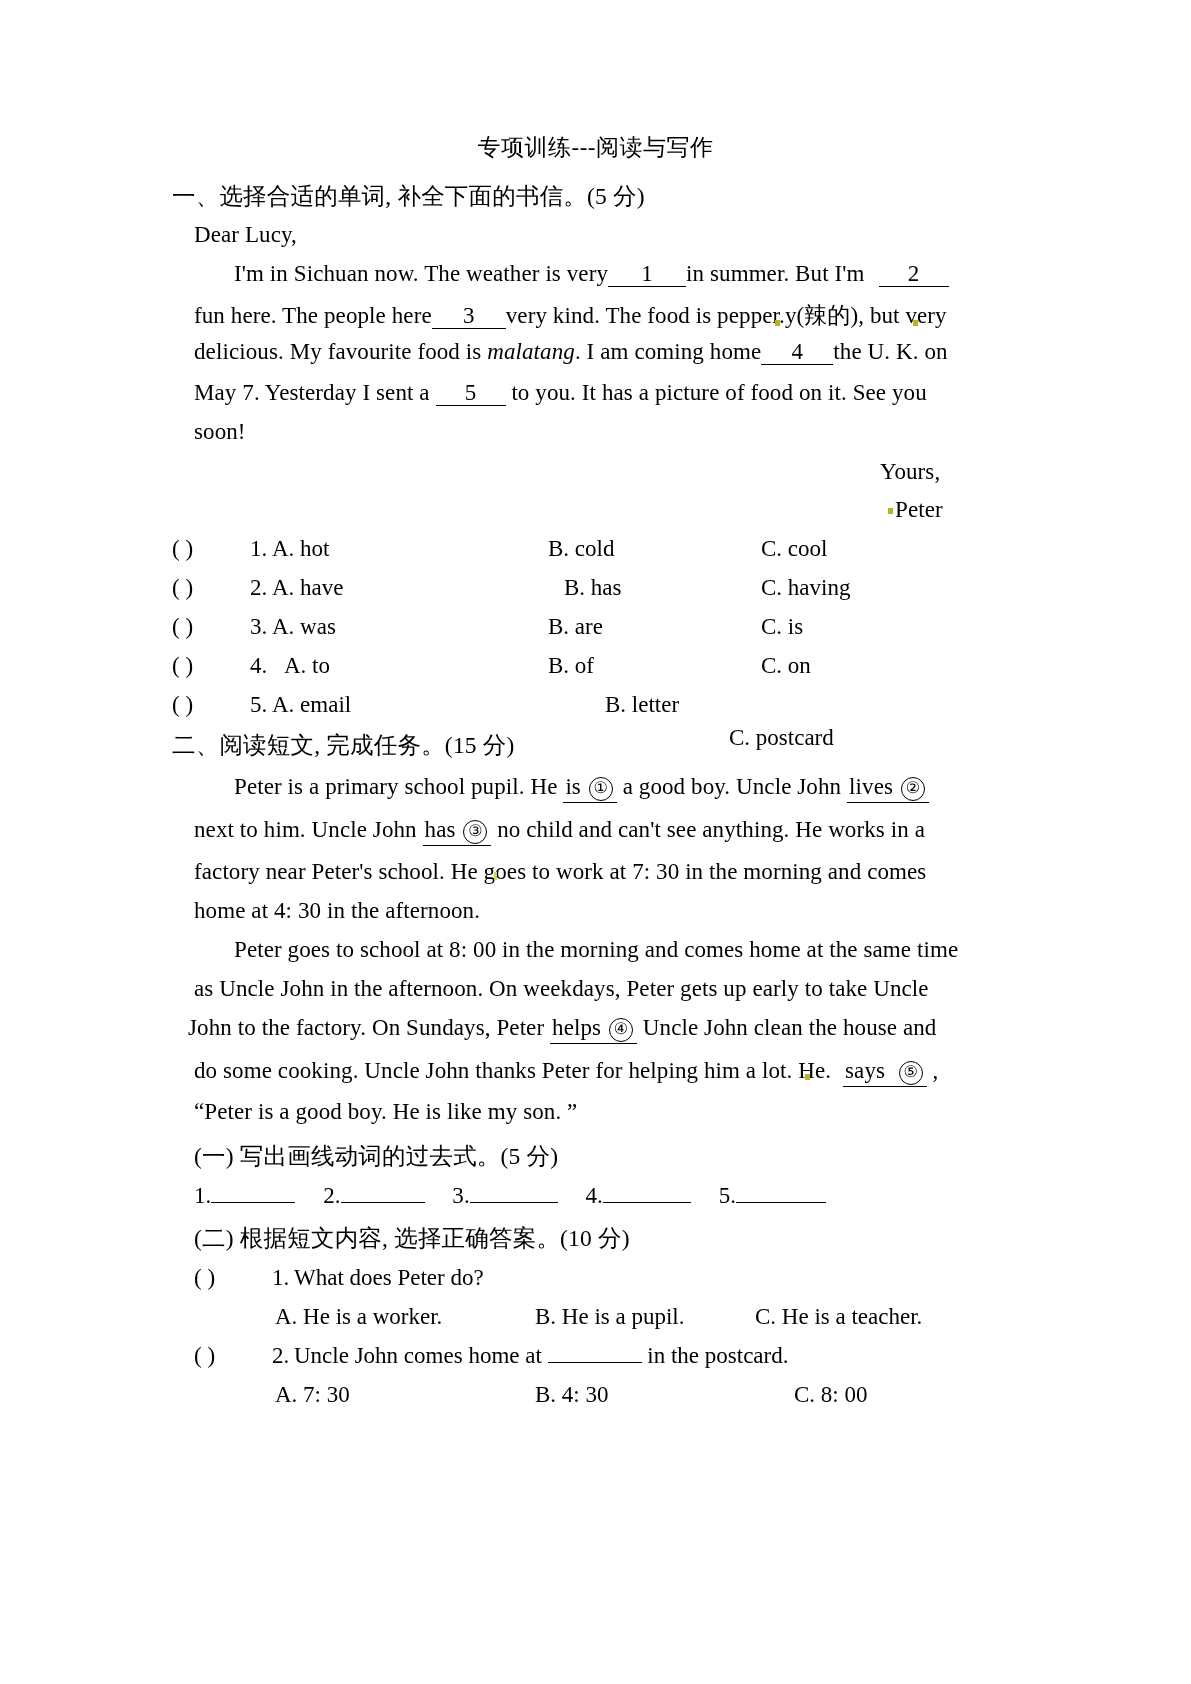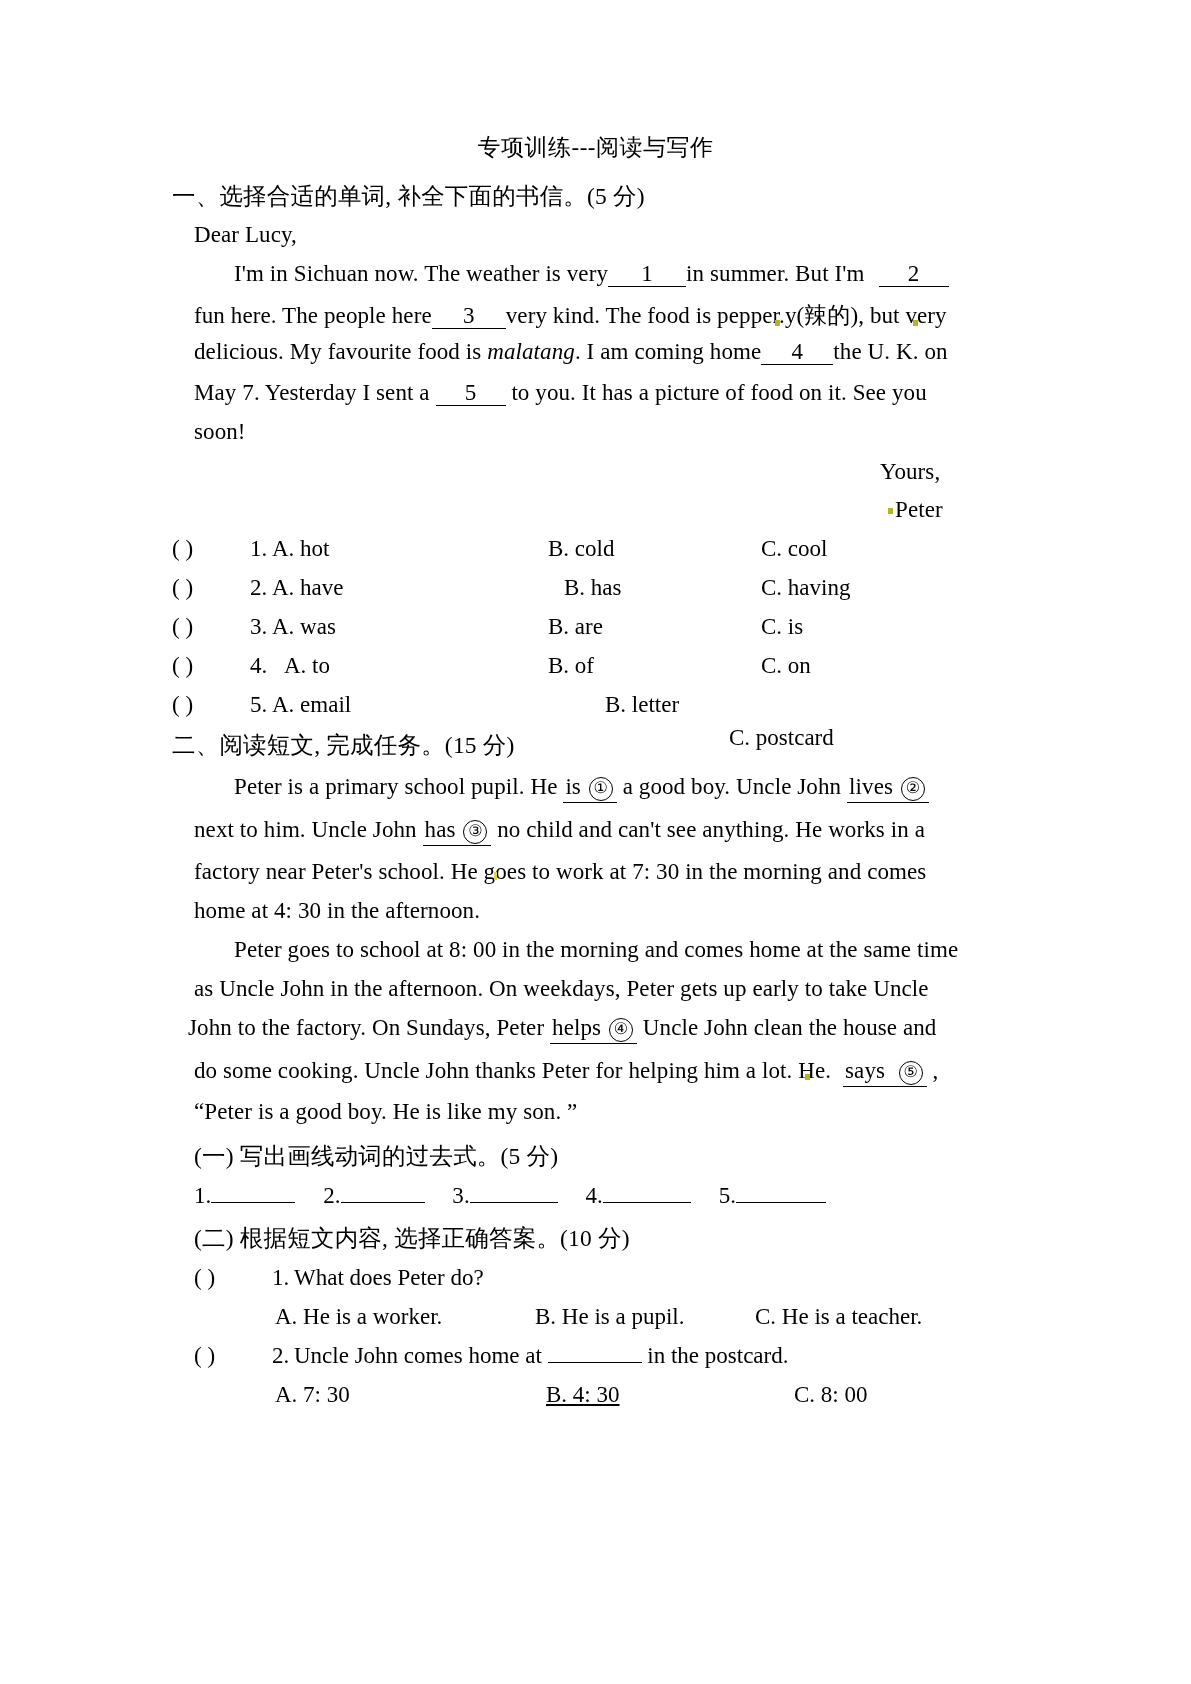--- a/index.html
+++ b/index.html
@@ -246,17 +246,17 @@
     <span class="mc-c" style="left:755px;">C. He is a teacher.</span>
   </div>
 
   <div class="mc-row" style="left:0; top:1343px;">
     <span class="mc-paren" style="left:194px;">(        )</span>
     <span class="mc-stem" style="left:272px;">2.</span>
     <span class="mc-stem" style="left:294px;"><span>Uncle John comes home at</span> <span class="blank-empty" style="width:94px;"></span> <span>in the postcard.</span></span>
   </div>
   <div class="mc-row" style="left:0; top:1382px;">
     <span class="mc-stem" style="left:275px;">A. 7: 30</span>
-    <span class="mc-b" style="left:546px;text-decoration:underline;">B. 4: 30</span>
+    <span class="mc-b" style="left:535px;">B. 4: 30</span>
     <span class="mc-c" style="left:750px;margin-left:44px;">C. 8: 00</span>
   </div>
 
 </div>
 
 </body></html>

